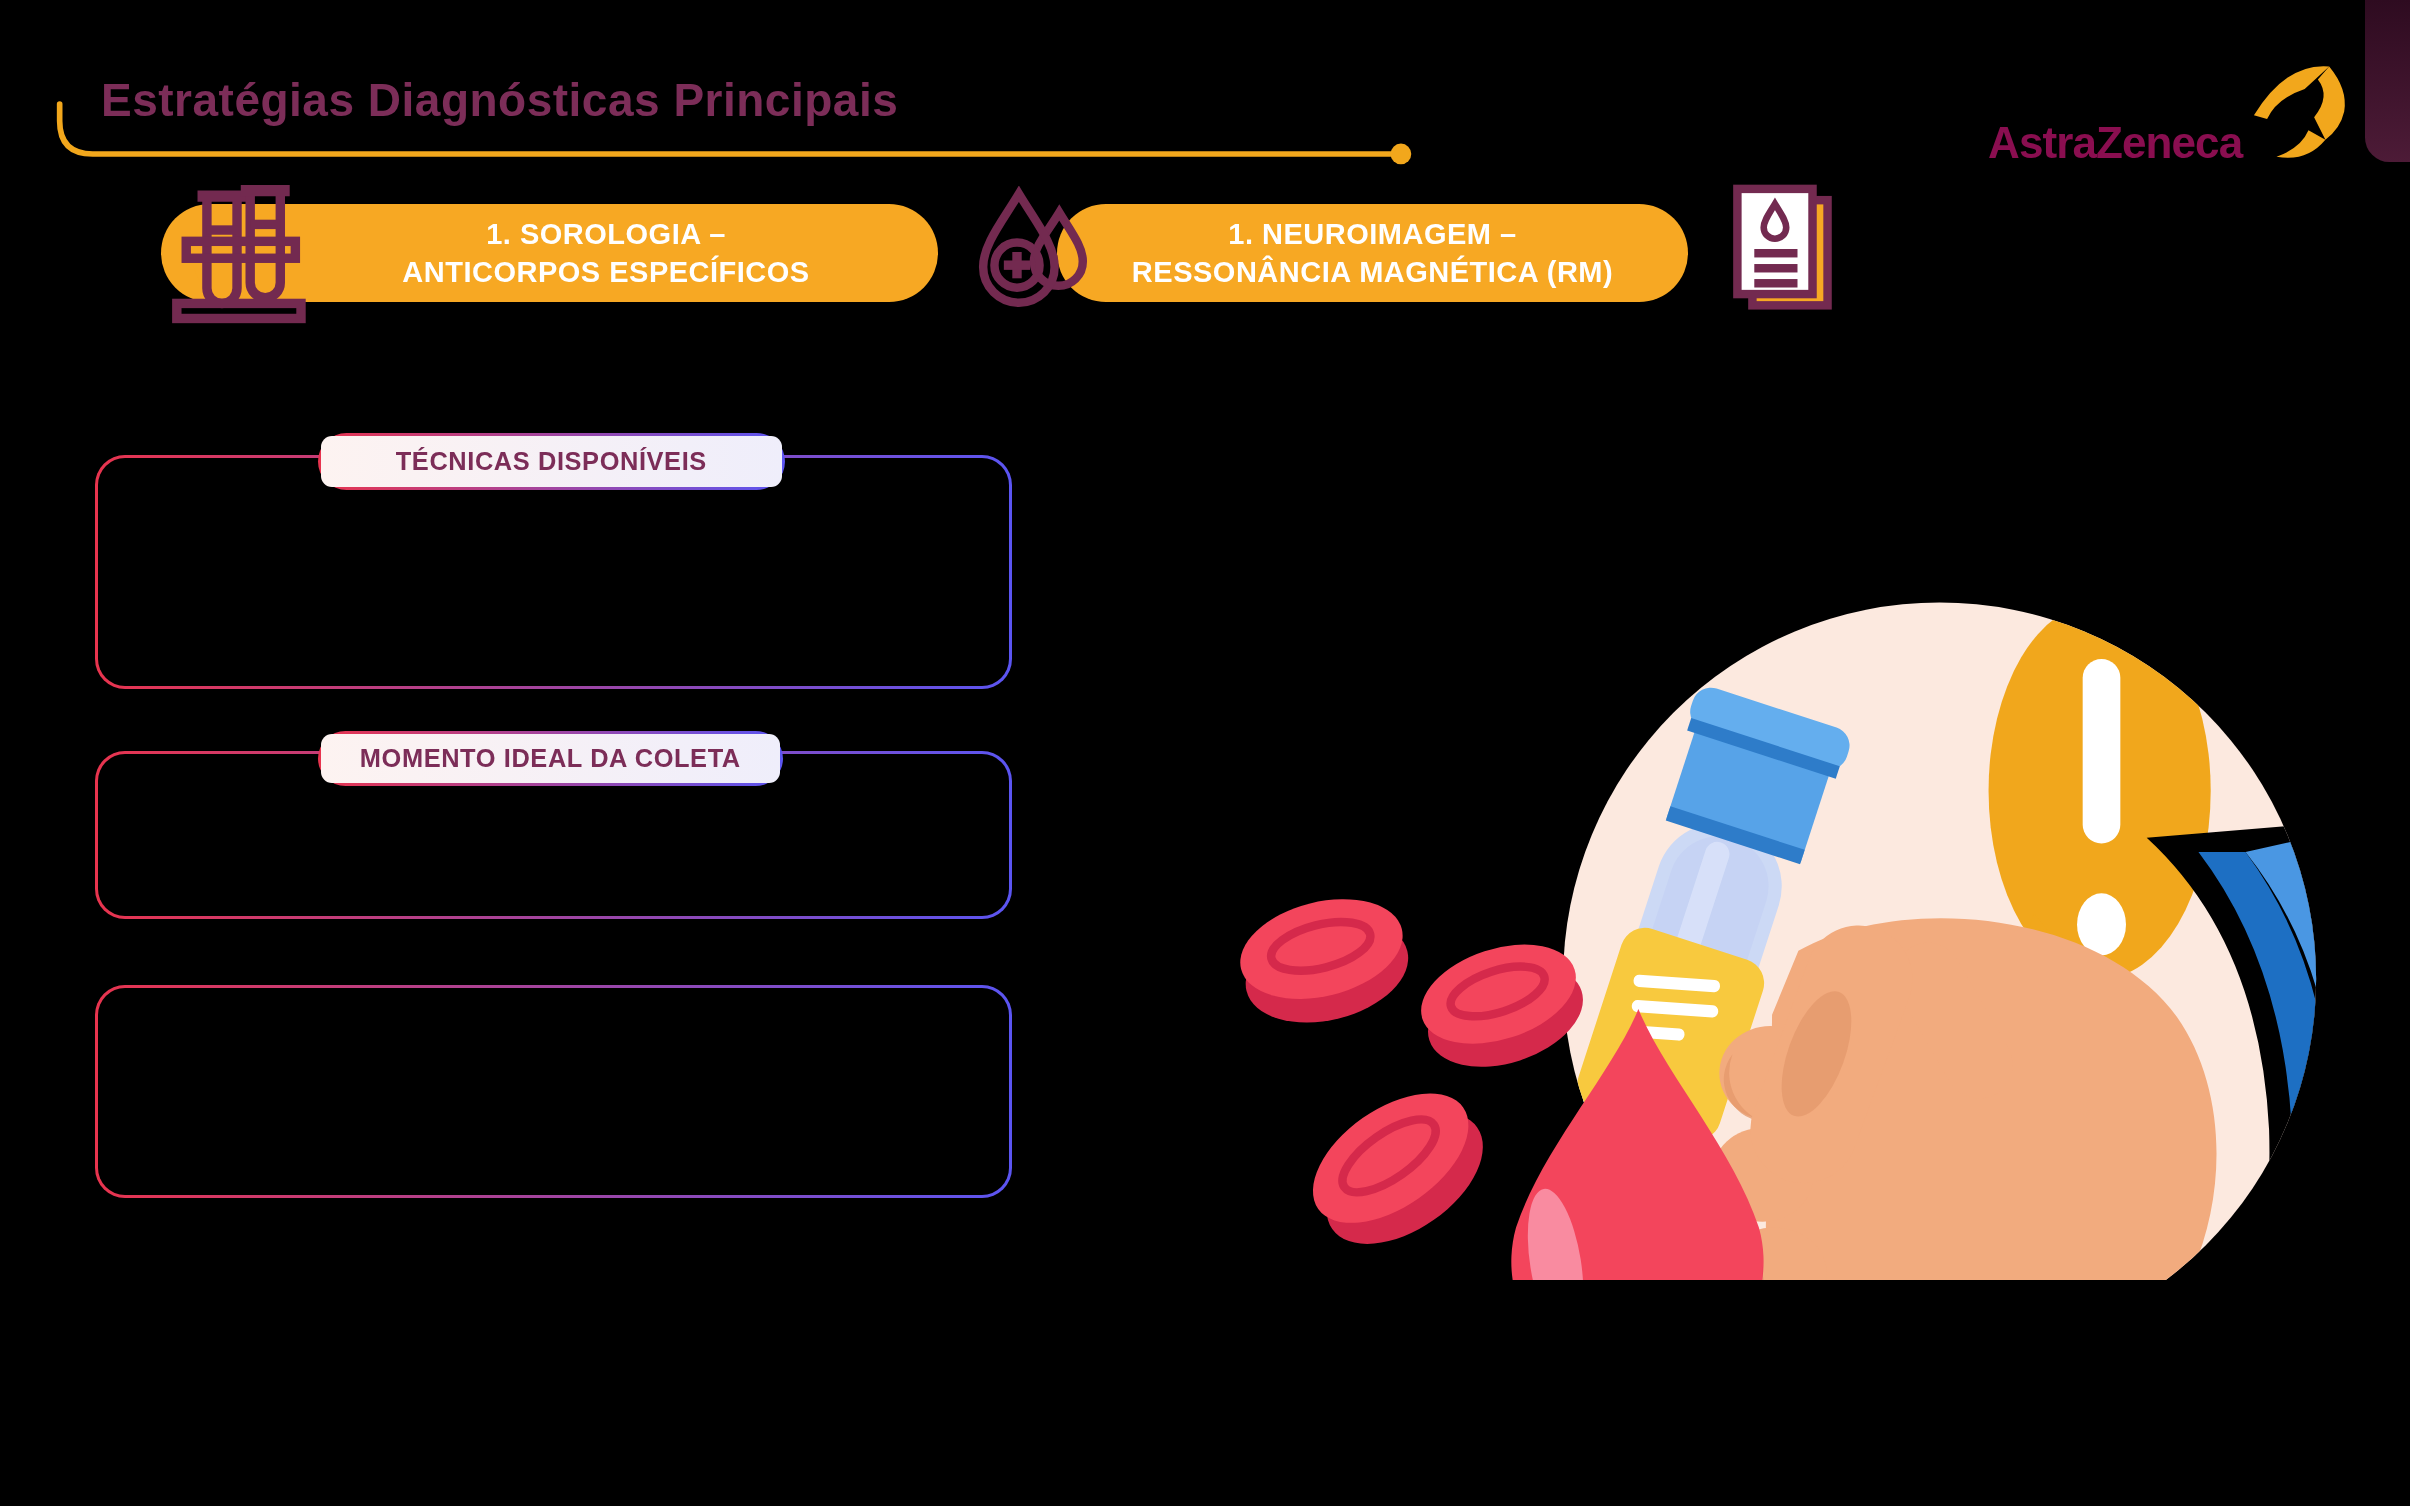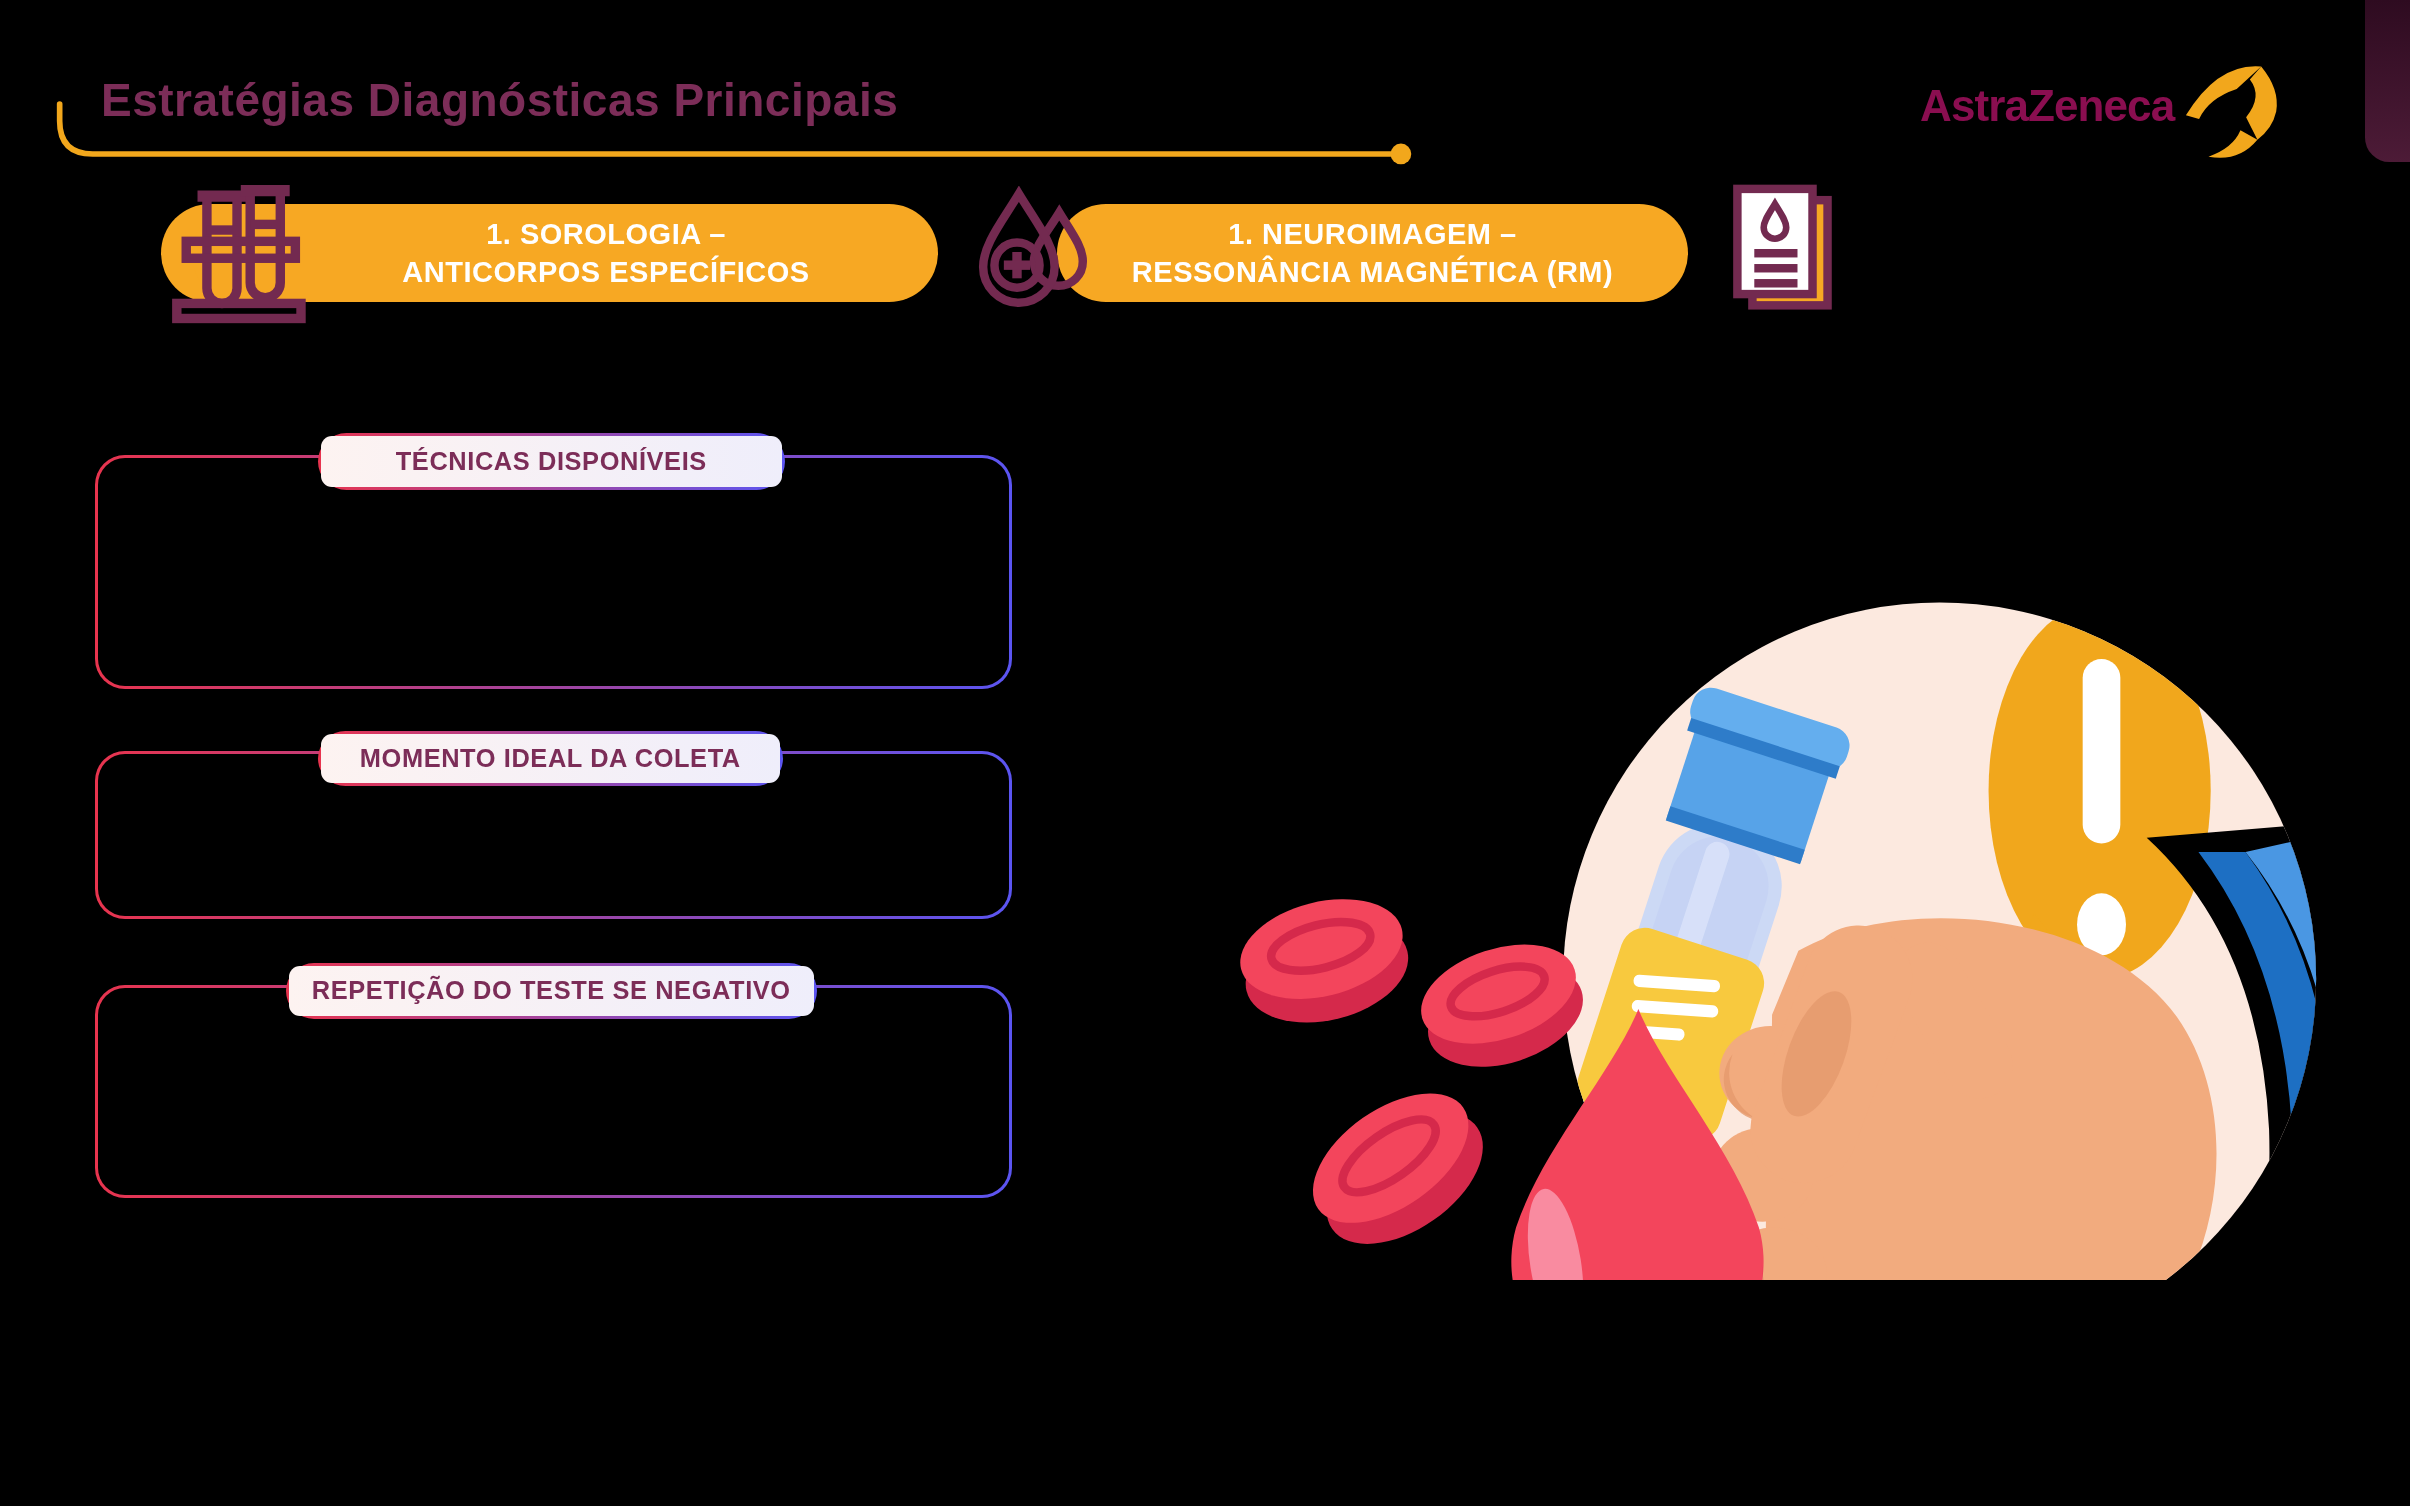--- a/index.html
+++ b/index.html
@@ -2,21 +2,21 @@
 <html style="font-size:15px"><head>
 <meta charset="utf-8">
 <style>
   html,body{margin:0;padding:0;background:#000;width:2411px;height:1507px;overflow:hidden;
     font-family:"Liberation Sans", sans-serif;}
   .stage{position:absolute;left:0;top:0;width:2411px;height:1280px;background:#000;overflow:hidden;}
   .abs{position:absolute;}
 
   
   .page-title{left:101px;top:73px;font-size:46px;font-weight:800;color:#7C2D58;letter-spacing:0.5px;}
-  .brand{left:1920px;top:81px;display:flex;align-items:flex-start;}
+  .brand{left:1988px;top:81px;display:flex;align-items:flex-end;}
   .brand-text{font-size:44px;font-weight:700;color:#8A0E50;letter-spacing:-0.9px;}
 
   
   .edge-tab{left:2365px;top:0;width:45px;height:162px;border-bottom-left-radius:24.5px;
     background:linear-gradient(180deg,#2e0b20 0%,#4d1b37 100%);}
 
   
   .tab-pill{top:204px;height:98px;background:#F7A823;border-radius:49px;display:flex;
     flex-direction:column;justify-content:center;align-items:center;color:#fff;
     font-weight:700;font-size:29px;line-height:38px;letter-spacing:0.5px;text-align:center;}
@@ -108,23 +108,20 @@
     </div>
   <div class="abs gbox" style="left:95px;top:985px;width:911px;height:207px;">
       <div class="gbox-inner"></div>
     </div>
 
   <div class="abs glabel" style="left:318px;top:433px;width:461px;height:51px;">
     <div class="glabel-inner">TÉCNICAS DISPONÍVEIS</div>
   </div>
   <div class="abs glabel" style="left:318px;top:731px;width:459px;height:49px;">
     <div class="glabel-inner">MOMENTO IDEAL DA COLETA</div>
-  </div>
-  <div class="abs glabel" style="left:286px;top:963px;width:525px;height:50px;">
-    <div class="glabel-inner">REPETIÇÃO DO TESTE SE NEGATIVO</div>
   </div>
 
   <svg class="abs" style="left:1205px;top:546px;" width="1168" height="866" viewBox="0 0 1240 920">
     <defs>
       <clipPath id="circ">
           <circle cx="780" cy="460" r="400"></circle>
         </clipPath>
     </defs>
 
     <circle cx="780" cy="460" r="400" fill="#FCE9DF"></circle>

